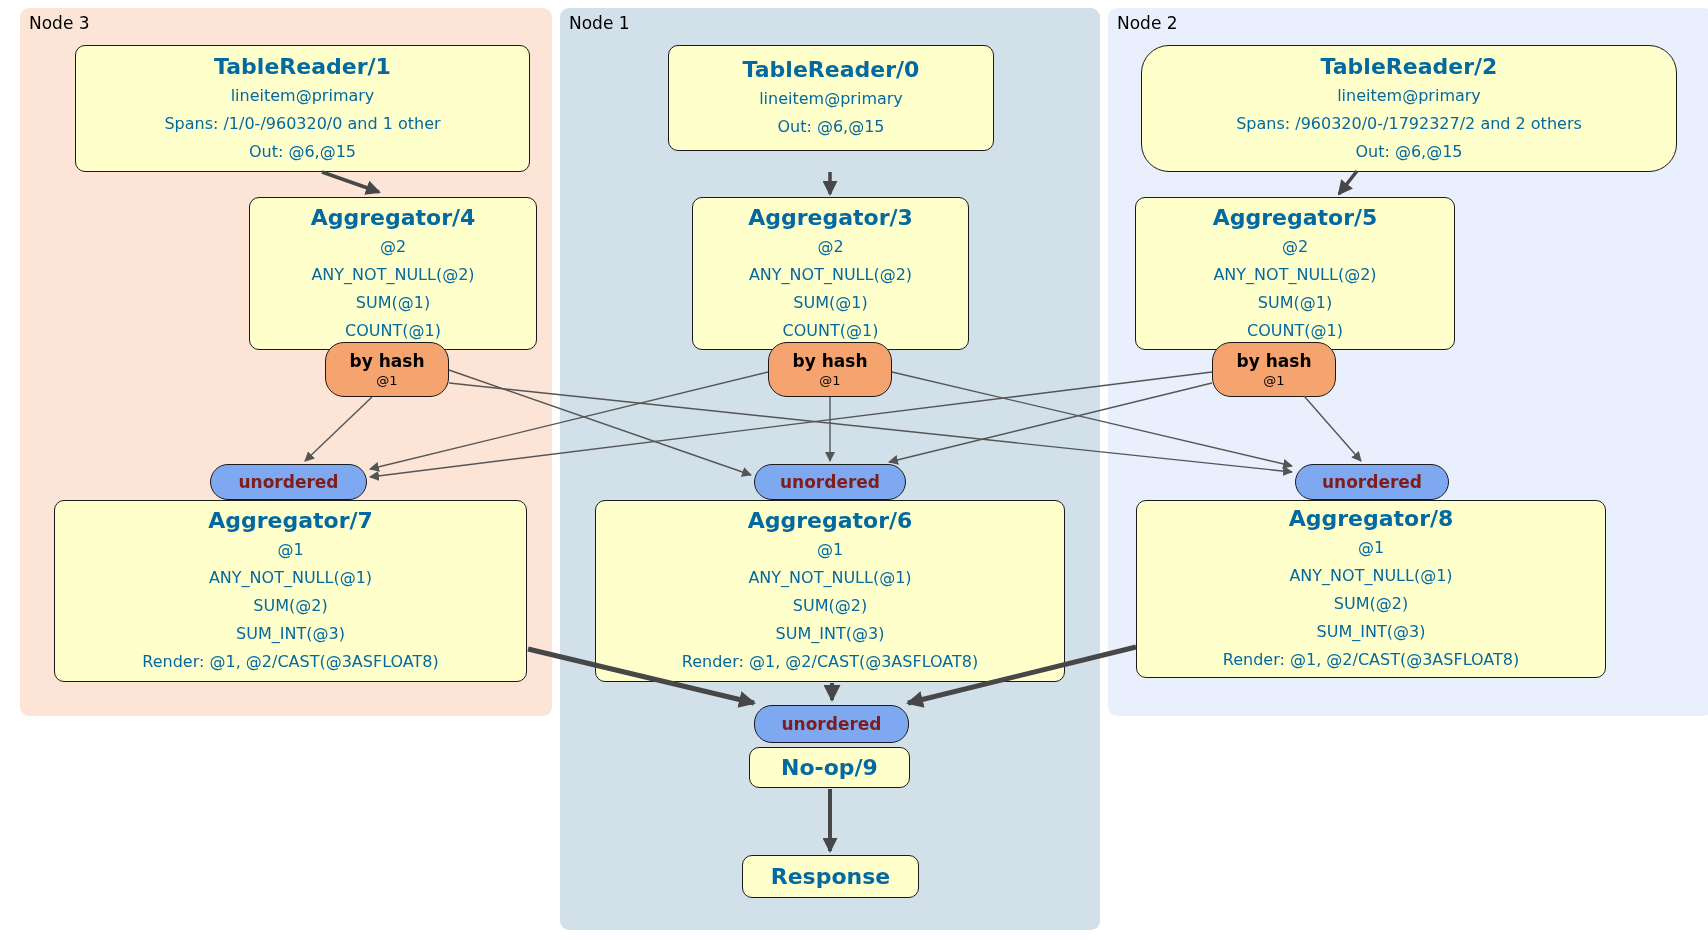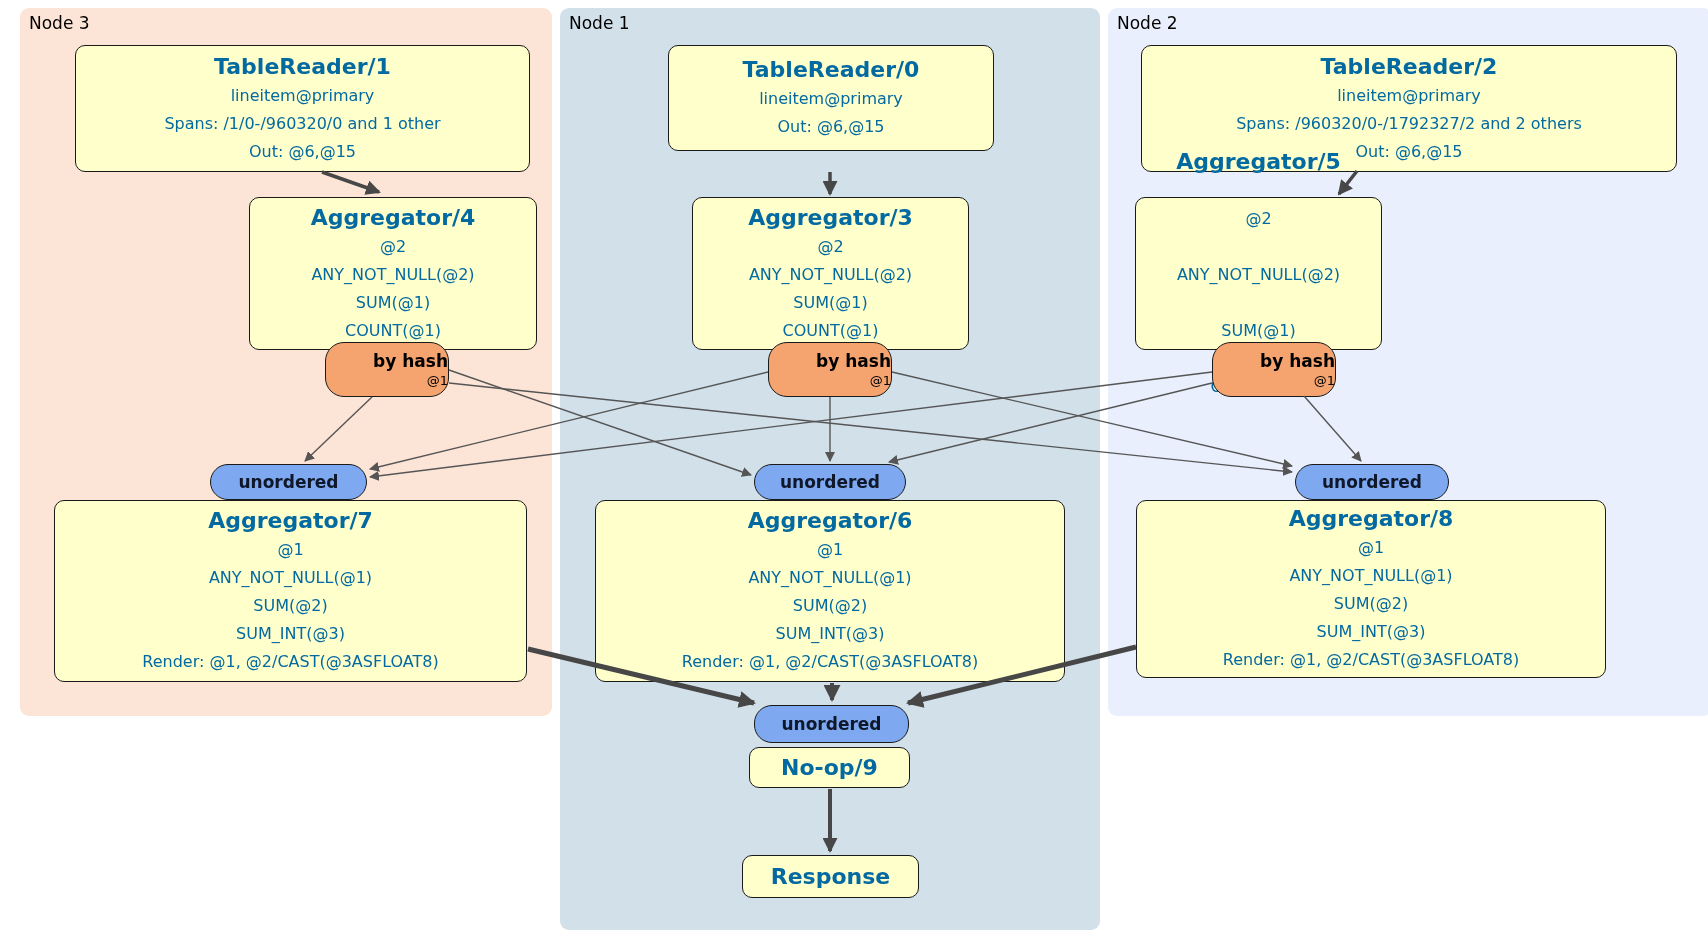--- a/index.html
+++ b/index.html
@@ -14,27 +14,27 @@
 
   .proc{position:absolute;box-sizing:border-box;background:var(--processor-fill,#ffffcc);
         border:1.5px solid var(--processor-border,#1a1a1a);border-radius:10px;
         display:flex;flex-direction:column;justify-content:center;align-items:center;
         text-align:center;color:#0369a1;}
   .proc .t{font-weight:bold;font-size:22px;line-height:30px;white-space:nowrap;}
   .proc .l{font-size:16px;line-height:28px;white-space:nowrap;}
 
   .router{position:absolute;box-sizing:border-box;background:var(--router-fill,#f5a470);
           border:1.5px solid #1a1a1a;border-radius:19px;display:flex;flex-direction:column;
-          justify-content:center;align-items:flex-end;color:#000;}
+          justify-content:center;align-items:center;color:#000;}
   .router .rt{font-weight:bold;font-size:17px;line-height:21px;}
   .router .rd{font-size:13px;line-height:17px;}
 
   .sync{position:absolute;box-sizing:border-box;background:var(--sync-fill,#7ea9f0);
         border:1.5px solid #1a1a1a;border-radius:18px;display:flex;justify-content:center;
-        align-items:center;font-weight:bold;font-size:17px;color:#0f172a;}
+        align-items:center;font-weight:bold;font-size:17px;color:#7f1d1d;}
 
   svg.edges{position:absolute;left:0;top:0;pointer-events:none;}
 </style>
 </head>
 <body>
 
 <div class="stage">
 
   <div class="region region-node3" style="left:8px;top:8px;width:532px;height:708px;">
     <div class="region-label">Node 3</div>
@@ -50,42 +50,42 @@
     <div class="t">TableReader/1</div>
     <div class="l">lineitem@primary</div>
     <div class="l">Spans: /1/0-/960320/0 and 1 other</div>
     <div class="l">Out: @6,@15</div>
   </div>
   <div class="proc" style="left:656px;top:45px;width:326px;height:106px;">
     <div class="t">TableReader/0</div>
     <div class="l">lineitem@primary</div>
     <div class="l">Out: @6,@15</div>
   </div>
-  <div class="proc" style="left:1129px;top:45px;width:536px;height:127px;">
+  <div class="proc" style="left:1129px;top:45px;width:536px;height:127px;border-radius:28px;">
     <div class="t">TableReader/2</div>
     <div class="l">lineitem@primary</div>
     <div class="l">Spans: /960320/0-/1792327/2 and 2 others</div>
     <div class="l">Out: @6,@15</div>
   </div>
 
   <div class="proc" style="left:237px;top:197px;width:288px;height:153px;">
     <div class="t">Aggregator/4</div>
     <div class="l">@2</div>
     <div class="l">ANY_NOT_NULL(@2)</div>
     <div class="l">SUM(@1)</div>
     <div class="l">COUNT(@1)</div>
   </div>
   <div class="proc" style="left:680px;top:197px;width:277px;height:153px;">
     <div class="t">Aggregator/3</div>
     <div class="l">@2</div>
     <div class="l">ANY_NOT_NULL(@2)</div>
     <div class="l">SUM(@1)</div>
     <div class="l">COUNT(@1)</div>
   </div>
-  <div class="proc" style="left:1123px;top:197px;width:247px;height:153px;gap:28px;">
+  <div class="proc" style="left:1123px;top:197px;width:320px;height:153px;">
     <div class="t">Aggregator/5</div>
     <div class="l">@2</div>
     <div class="l">ANY_NOT_NULL(@2)</div>
     <div class="l">SUM(@1)</div>
     <div class="l">COUNT(@1)</div>
   </div>
 
   <div class="router" style="left:313px;top:342px;width:124px;height:55px;">
     <div class="rt">by hash</div>
     <div class="rd">@1</div>

